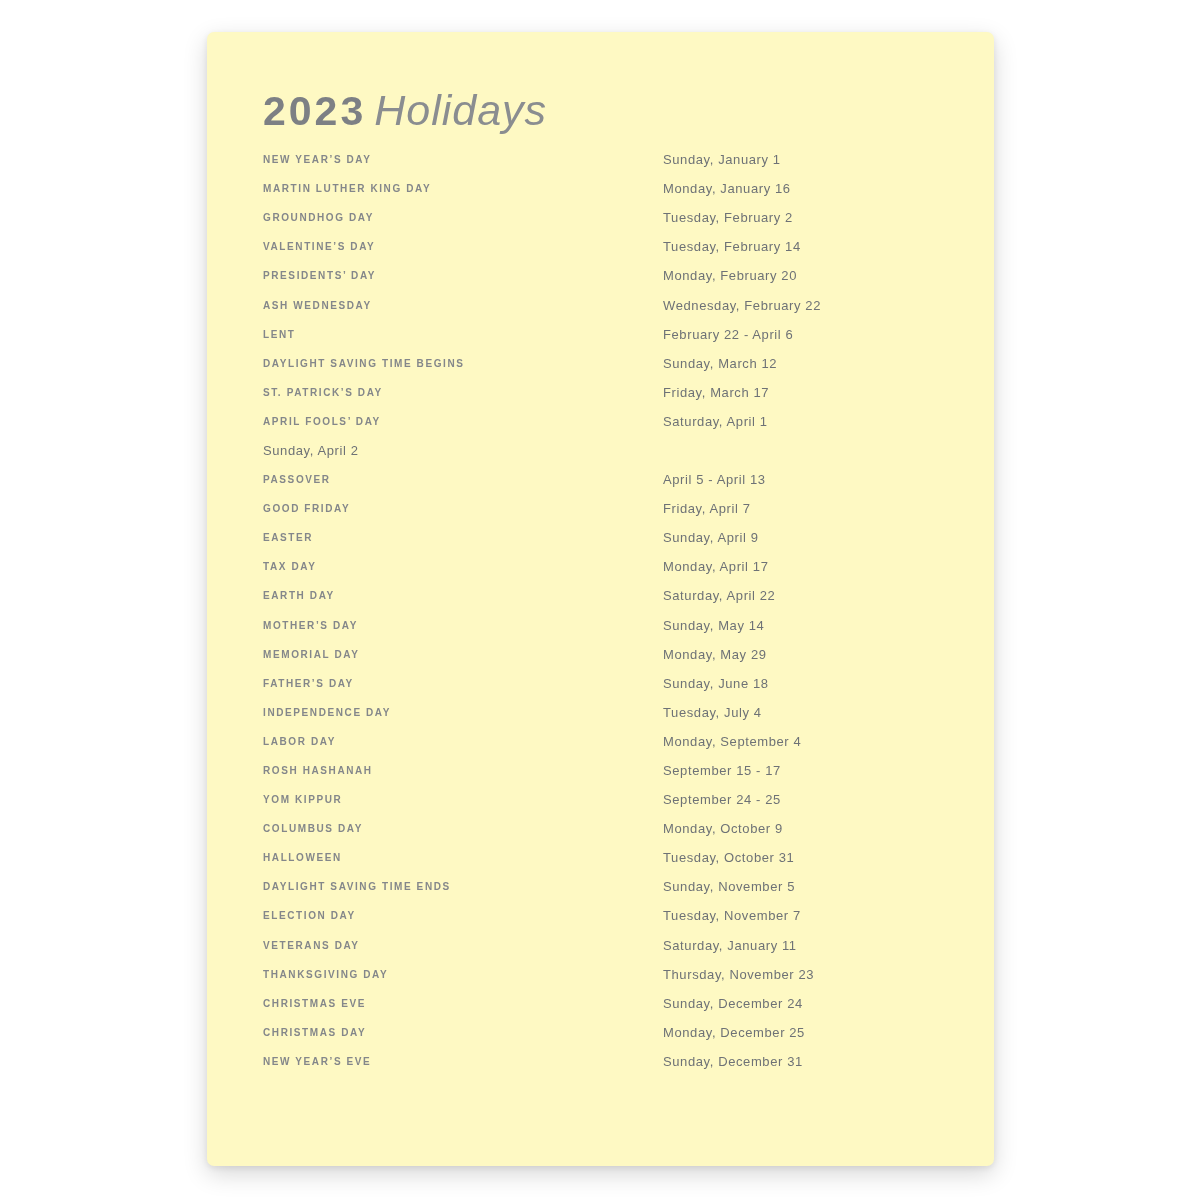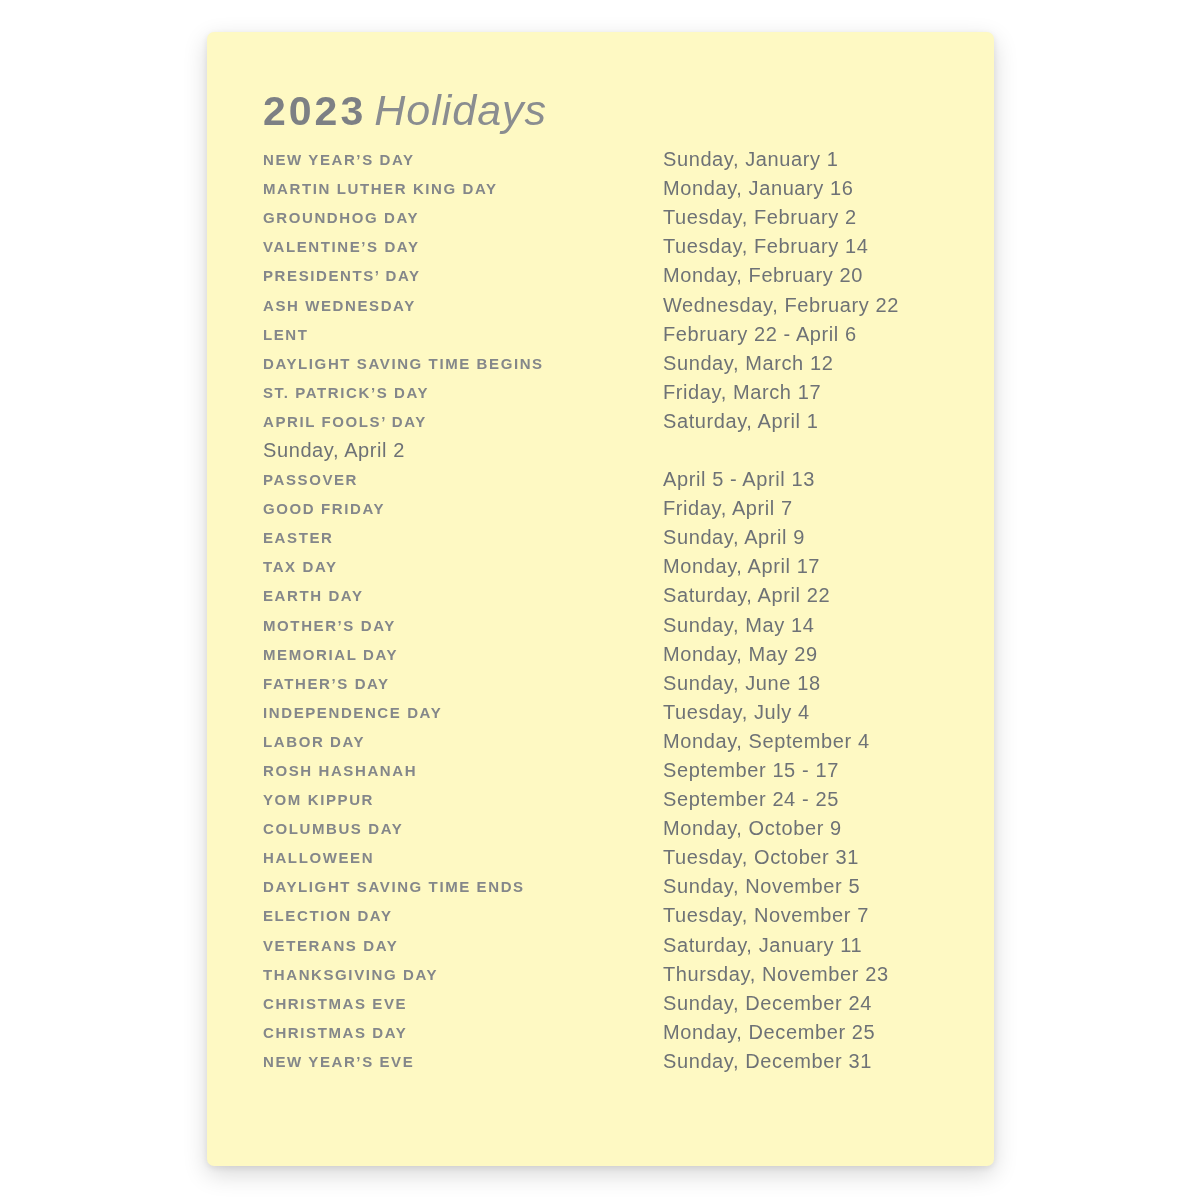--- a/index.html
+++ b/index.html
@@ -38,28 +38,28 @@
     margin-left: 8px;
   }
   .rows { width: 680px; }
   .row {
     display: grid;
     grid-template-columns: 400px 1fr;
     align-items: center;
     height: 29.1px;
   }
   .hname {
-    font-size: 15px;
+    font-size: 10px;
     font-weight: 700;
     letter-spacing: 1.6px;
     color: #84878a;
     white-space: nowrap;
   }
   .hdate {
-    font-size: 20px;
+    font-size: 13px;
     font-weight: 400;
     letter-spacing: 0.6px;
     color: #6e7276;
     white-space: nowrap;
   }
 </style>
 </head>
 <body>
 
 <div class="card">

